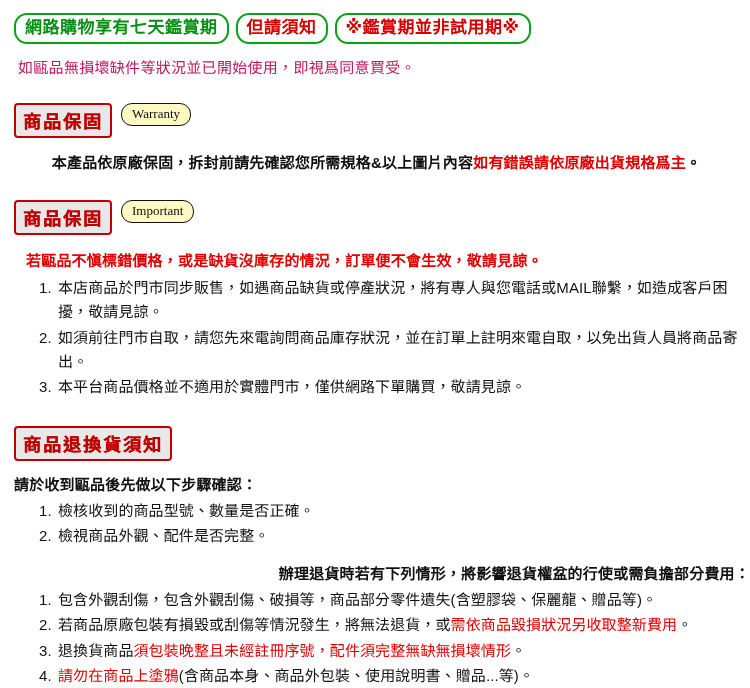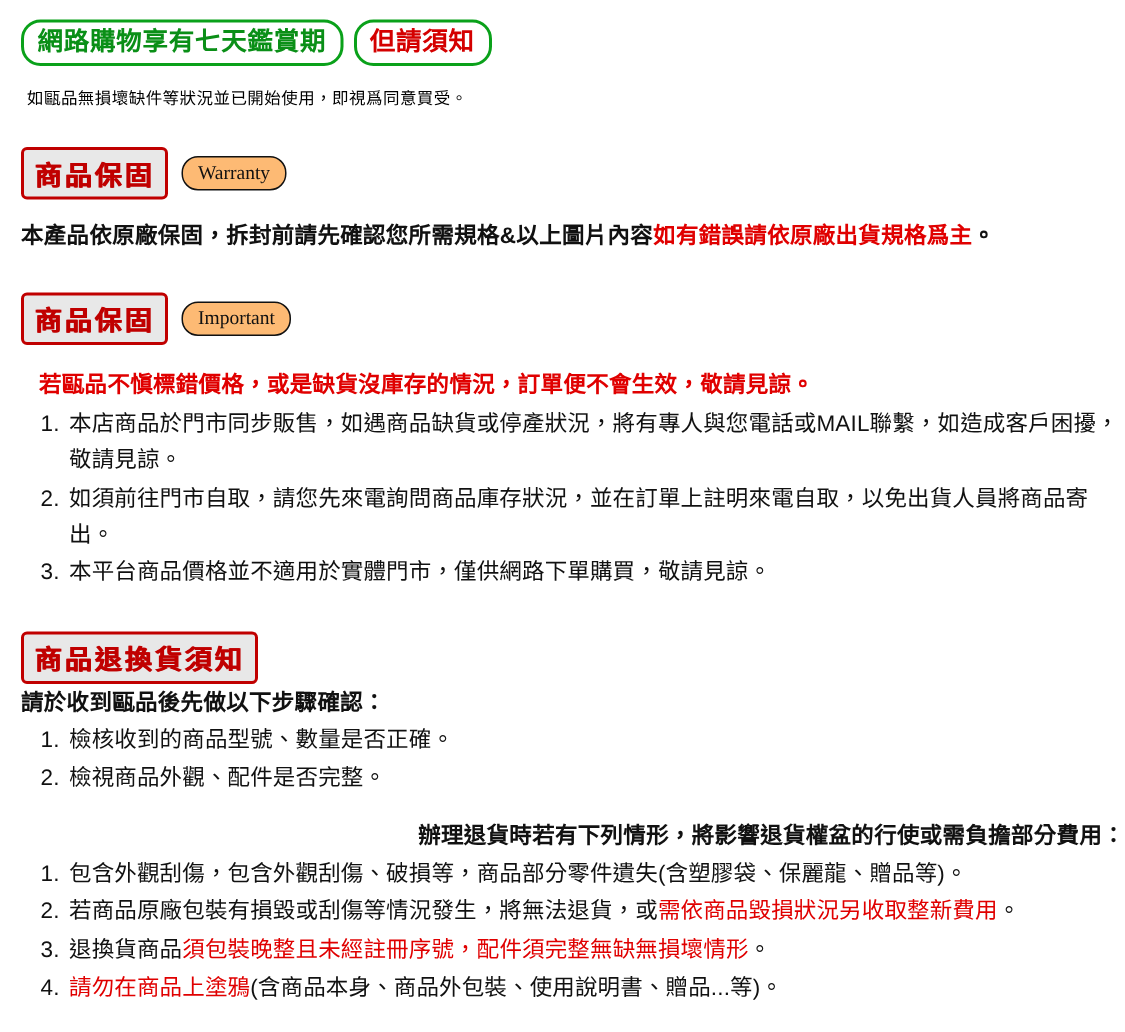--- a/index.html
+++ b/index.html
@@ -42,29 +42,29 @@
     background: #ffffff;
     white-space: nowrap;
     line-height: 1.15;
   }
   .pill.green-text {
     color: #0a8f17;
   }
 
   .sub-note {
     padding: 12px 0 0 18px;
-    font-size: 11px;
-    color: #000000;
+    font-size: 15px;
+    color: #be185d;
     letter-spacing: 0.3px;
   }
 
   
   .section-head {
     display: flex;
-    align-items: center;
+    align-items: flex-start;
     gap: 9px;
     margin: 26px 0 0 14px;
   }
   .tag-red {
     display: inline-block;
     background: #e8e8e8;
     border: 2px solid #c00000;
     border-radius: 4px;
     color: #c00000;
     font-weight: bold;
@@ -74,59 +74,60 @@
     text-shadow: 0.6px 0 0 #c00000;
     white-space: nowrap;
   }
   .tag-en {
     display: inline-block;
     border: 1.5px solid #111111;
     border-radius: 11px;
     font-size: 13px;
     padding: 2px 10px 3px 10px;
     color: #111111;
-    background: #fdba74;
+    background: #fef9c3;
     white-space: nowrap;
     font-family: "Liberation Serif", "DejaVu Serif", serif;
   }
 
   
   .para {
     margin: 14px 11px 0 14px;
     font-size: 15px;
     font-weight: bold;
     letter-spacing: 0.2px;
     line-height: 1.5;
+    text-align: center;
   }
   .para .red { color: #e00000; }
   .para .blk { color: #111111; }
 
   .note-red {
     margin: 14px 0 0 26px;
     color: #e00000;
     font-weight: bold;
     font-size: 15px;
     letter-spacing: 0.2px;
   }
 
   ol.list {
     margin: 6px 0 0 0;
     padding-left: 44px;
     font-size: 15px;
     line-height: 1.62;
     letter-spacing: 0.1px;
   }
   ol.list li {
-    margin: 1px 0;
+    margin: 1px 12px;
     padding-left: 2px;
   }
   ol.list li .red { color: #e00000; }
 
   .plain-line {
-    margin: 0 0 0 14px;
+    margin: 12px 0 0 14px;
     font-size: 15px;
     font-weight: bold;
     letter-spacing: 0.2px;
   }
   .plain-sub {
     margin: 14px 0 0 14px;
     font-size: 15px;
     font-weight: bold;
     letter-spacing: 0.2px;
     text-align: right;
@@ -137,20 +138,21 @@
   ol.list.tight { margin-top: 5px; }
 </style>
 </head>
 <body>
 
 <div class="page">
 
   <div class="banner-row">
     <span class="pill green-text">網路購物享有七天鑑賞期</span>
     <span class="pill">但請須知</span>
+    <span class="pill">※鑑賞期並非試用期※</span>
   </div>
 
   <div class="sub-note">如甌品無損壞缺件等狀況並已開始使用，即視爲同意買受。</div>
 
   <div class="section-head">
     <span class="tag-red">商品保固</span>
     <span class="tag-en">Warranty</span>
   </div>
 
   <div class="para">

